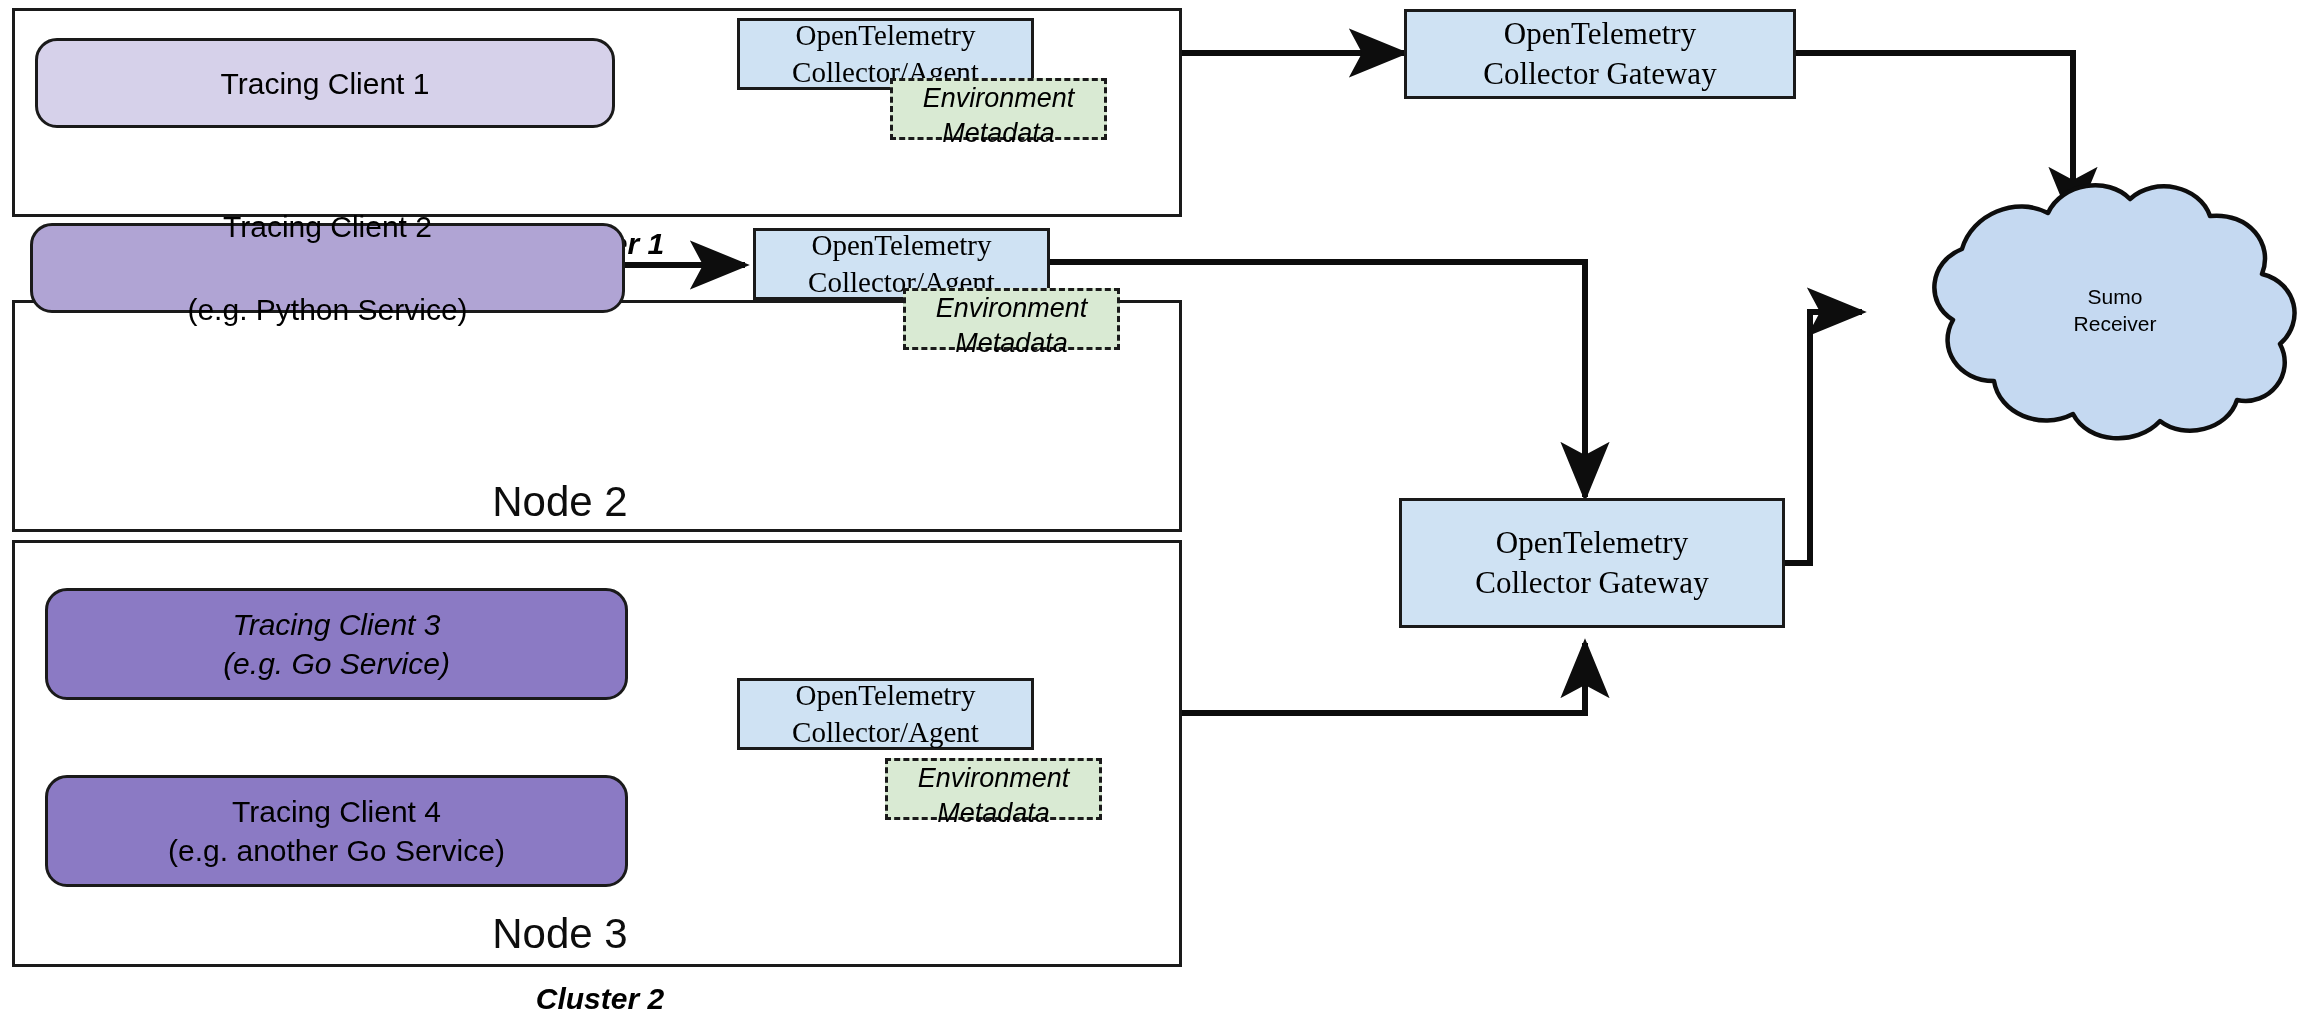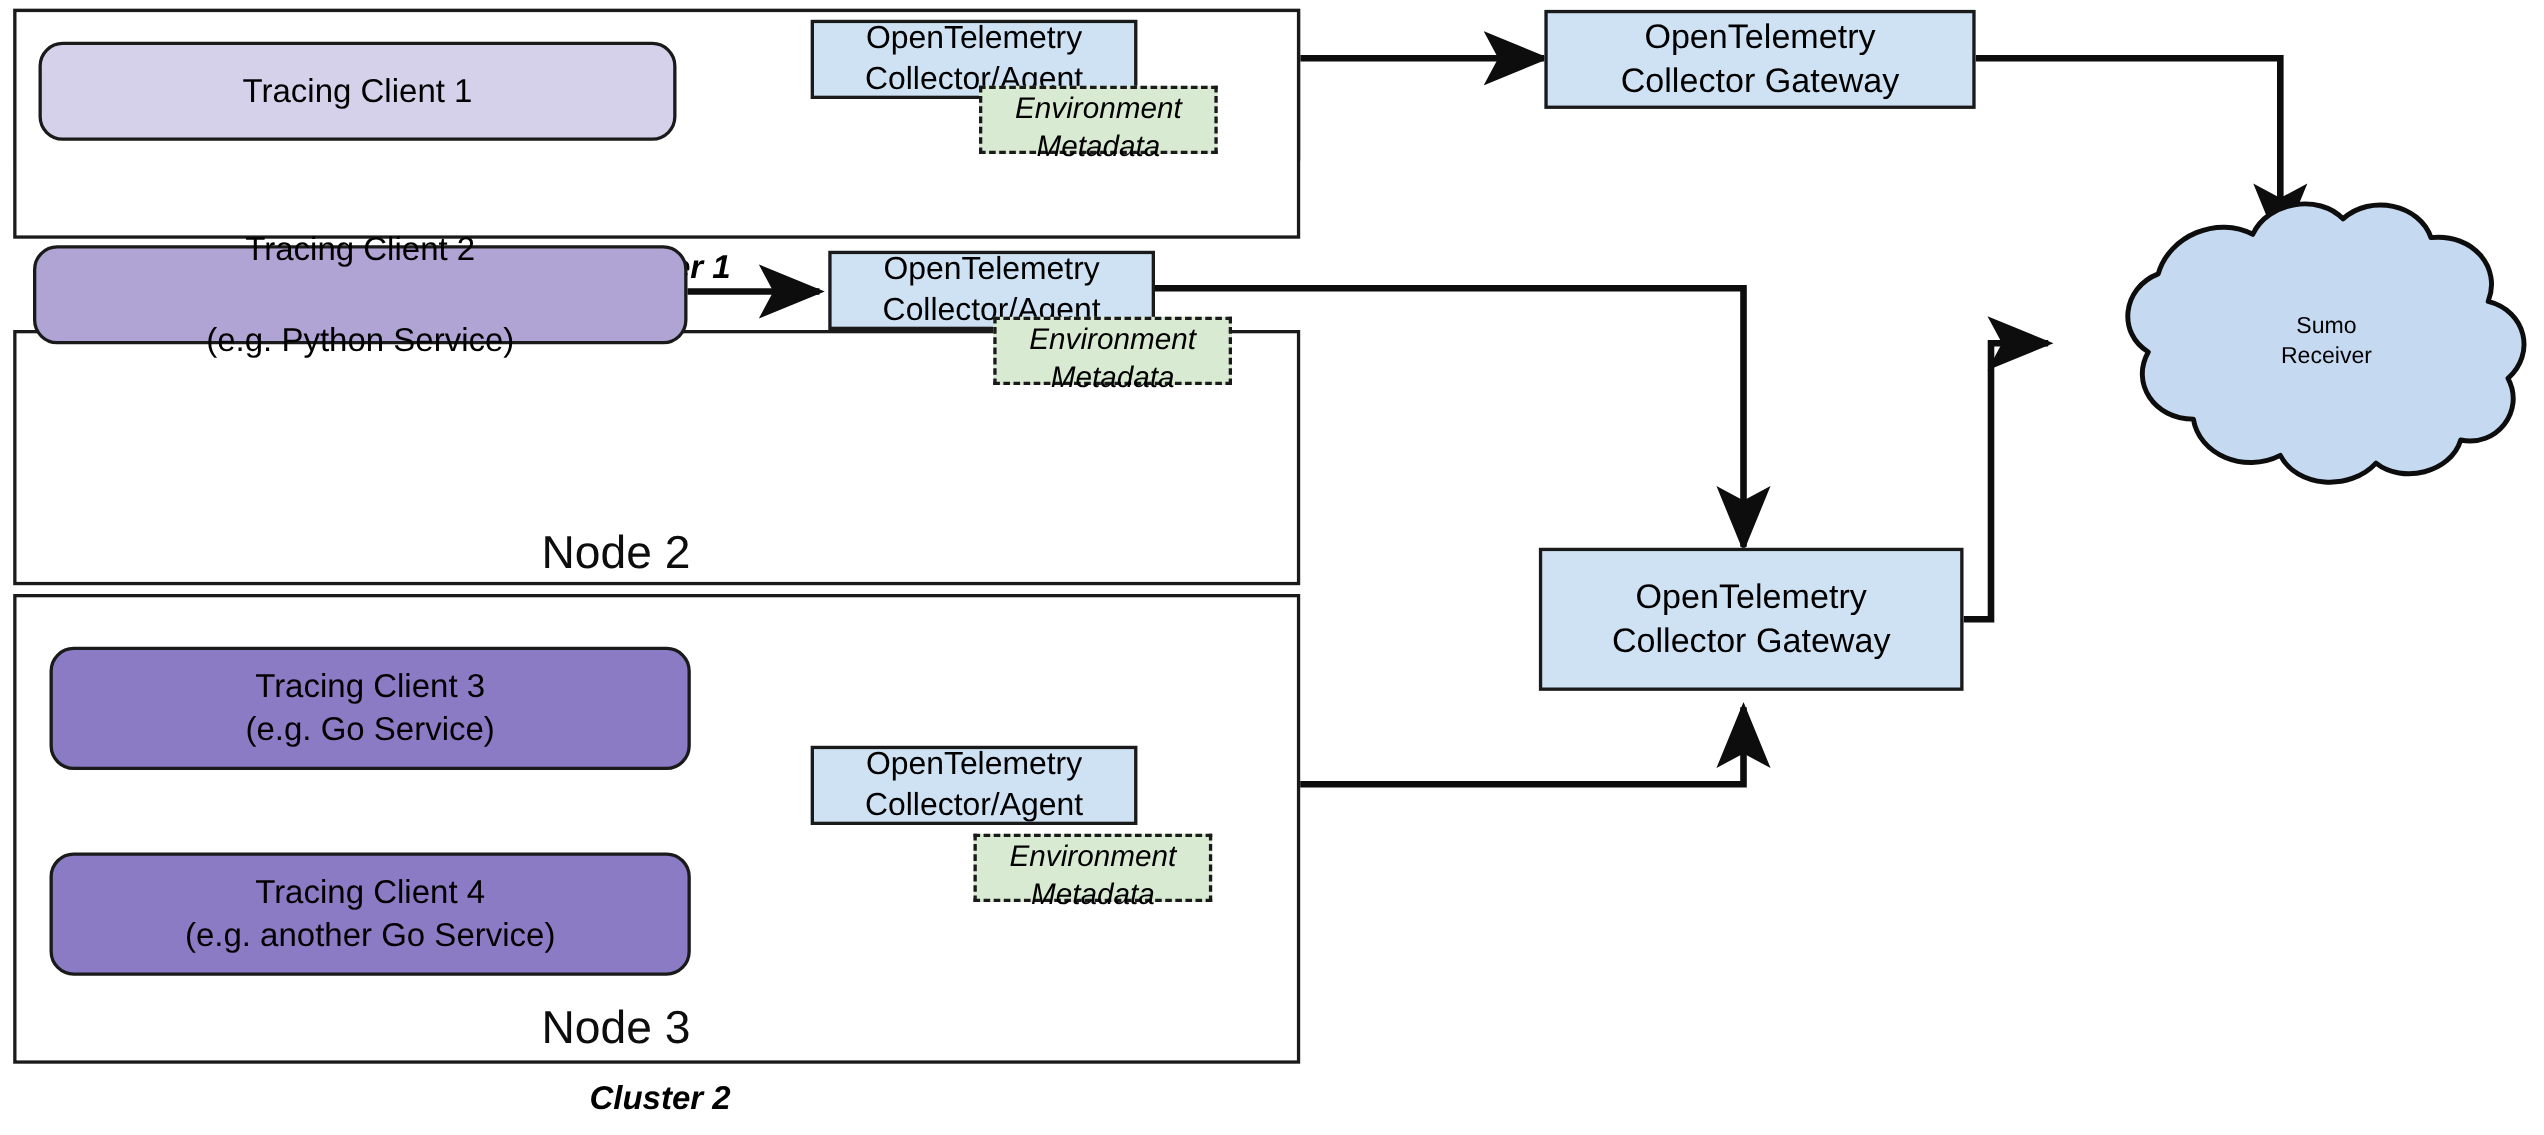--- a/index.html
+++ b/index.html
@@ -56,21 +56,21 @@
     flex-direction:column;
     align-items:center;
     justify-content:center;
     text-align:center;
     font-size:29px;
     line-height:1.26;
     color:#000000;
     z-index:4;
   }
   .otel-box.gw{font-size:31px;line-height:1.30;}
-  .otel-box .ln{display:block;white-space:nowrap;}
+  .otel-box .ln{display:block;white-space:nowrap;font-family:Liberation Serif, serif;}
 
   .meta-box{
     position:absolute;
     border:3px dashed #1a1a1a;
     background:#d9ead3;
     box-sizing:border-box;
     display:flex;
     flex-direction:column;
     align-items:center;
     text-align:center;
@@ -191,21 +191,21 @@
 
   <div class="meta-box" style="left:903px;top:288px;width:217px;height:62px;">
     <span class="ln">Environment</span>
     <span class="ln">Metadata</span>
   </div>
 
   <div class="node-box" style="left:12px;top:540px;width:1170px;height:427px;"></div>
   <div class="node-label" style="left:470px;top:910px;width:180px;">Node 3</div>
   <div class="cluster-label" style="left:500px;top:982px;width:200px;">Cluster 2</div>
 
-  <div class="client-box" style="left:45px;top:588px;width:583px;height:112px;background:#8b7ac4;">
+  <div class="client-box" style="left:45px;top:588px;width:583px;height:112px;background:#8b7ac4;font-style:italic;">
     <span class="ln">Tracing Client 3</span>
     <span class="ln">(e.g. Go Service)</span>
   </div>
 
   <div class="client-box" style="left:45px;top:775px;width:583px;height:112px;background:#8b7ac4;">
     <span class="ln">Tracing Client 4</span>
     <span class="ln">(e.g. another Go Service)</span>
   </div>
 
   <div class="otel-box" style="left:737px;top:678px;width:297px;height:72px;">

